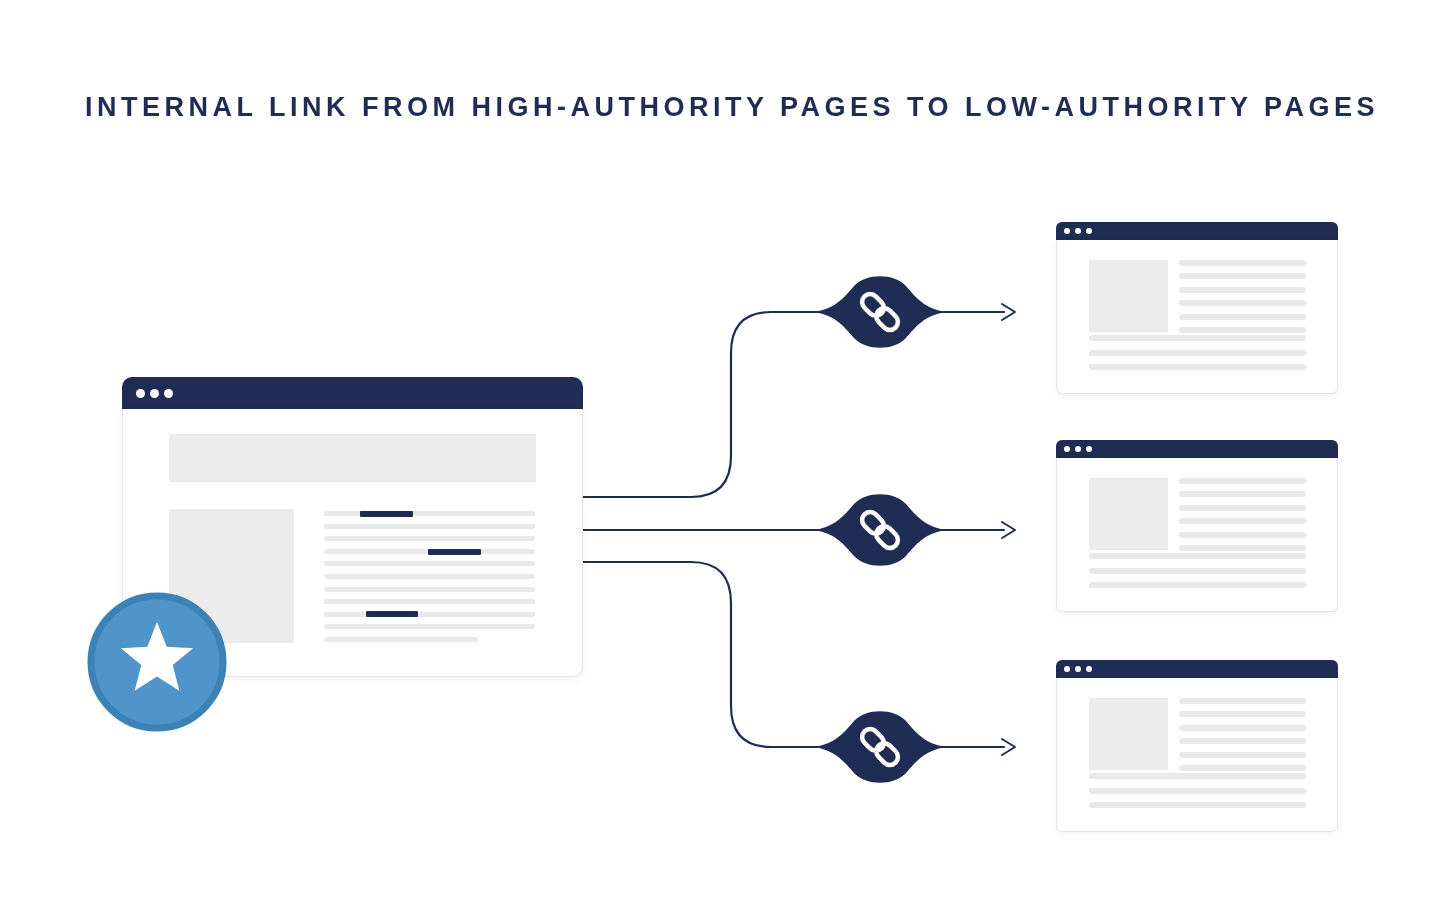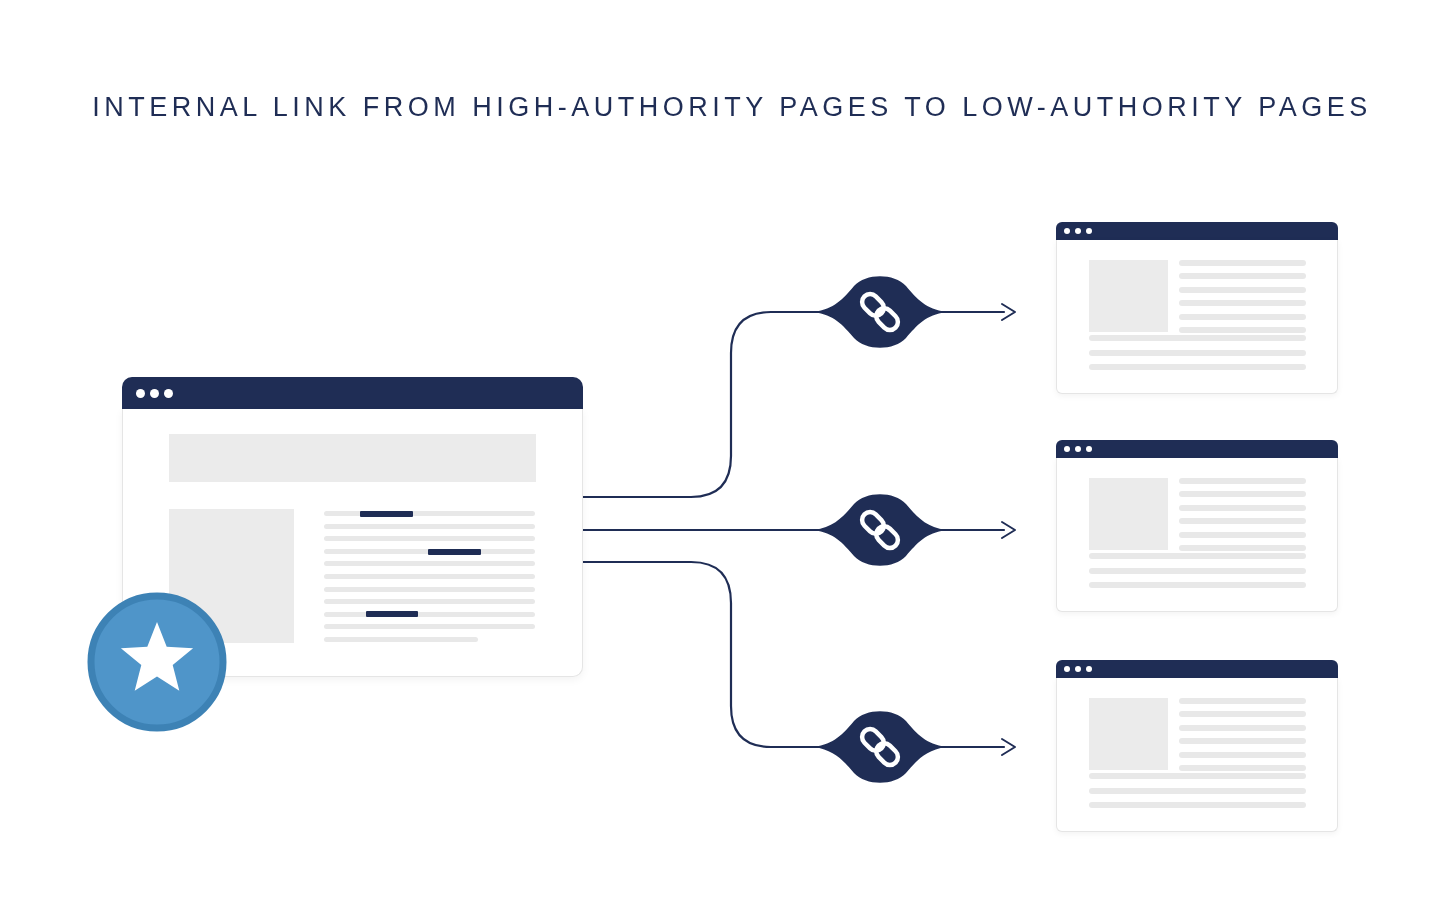--- a/index.html
+++ b/index.html
@@ -13,21 +13,21 @@
   }
   *{margin:0;padding:0;box-sizing:border-box;}
   html,body{background:#fff;}
   body{font-family:"Liberation Sans", sans-serif;}
   .canvas{
     position:relative;width:1440px;height:919px;background:var(--bg);
     border-radius:22px;overflow:hidden;
   }
   .title{
     position:absolute;left:0;right:0;top:92px;text-align:center;
-    color:var(--navy);font-size:27px;font-weight:normal;letter-spacing:4.5px;
+    color:var(--navy);font-size:27px;font-weight:bold;letter-spacing:4.5px;
     white-space:nowrap;
     padding-left:24px;
   }
   svg.connectors{position:absolute;left:0;top:0;}
   .wire{fill:none;stroke:var(--navy);stroke-width:2.2;stroke-linecap:round;}
   .arrowhead{fill:none;stroke:var(--navy);stroke-width:2;stroke-linecap:round;stroke-linejoin:round;}
   .diamond{fill:var(--navy);}
   .chain{fill:none;stroke:#ffffff;stroke-width:4.5;}
 
   

